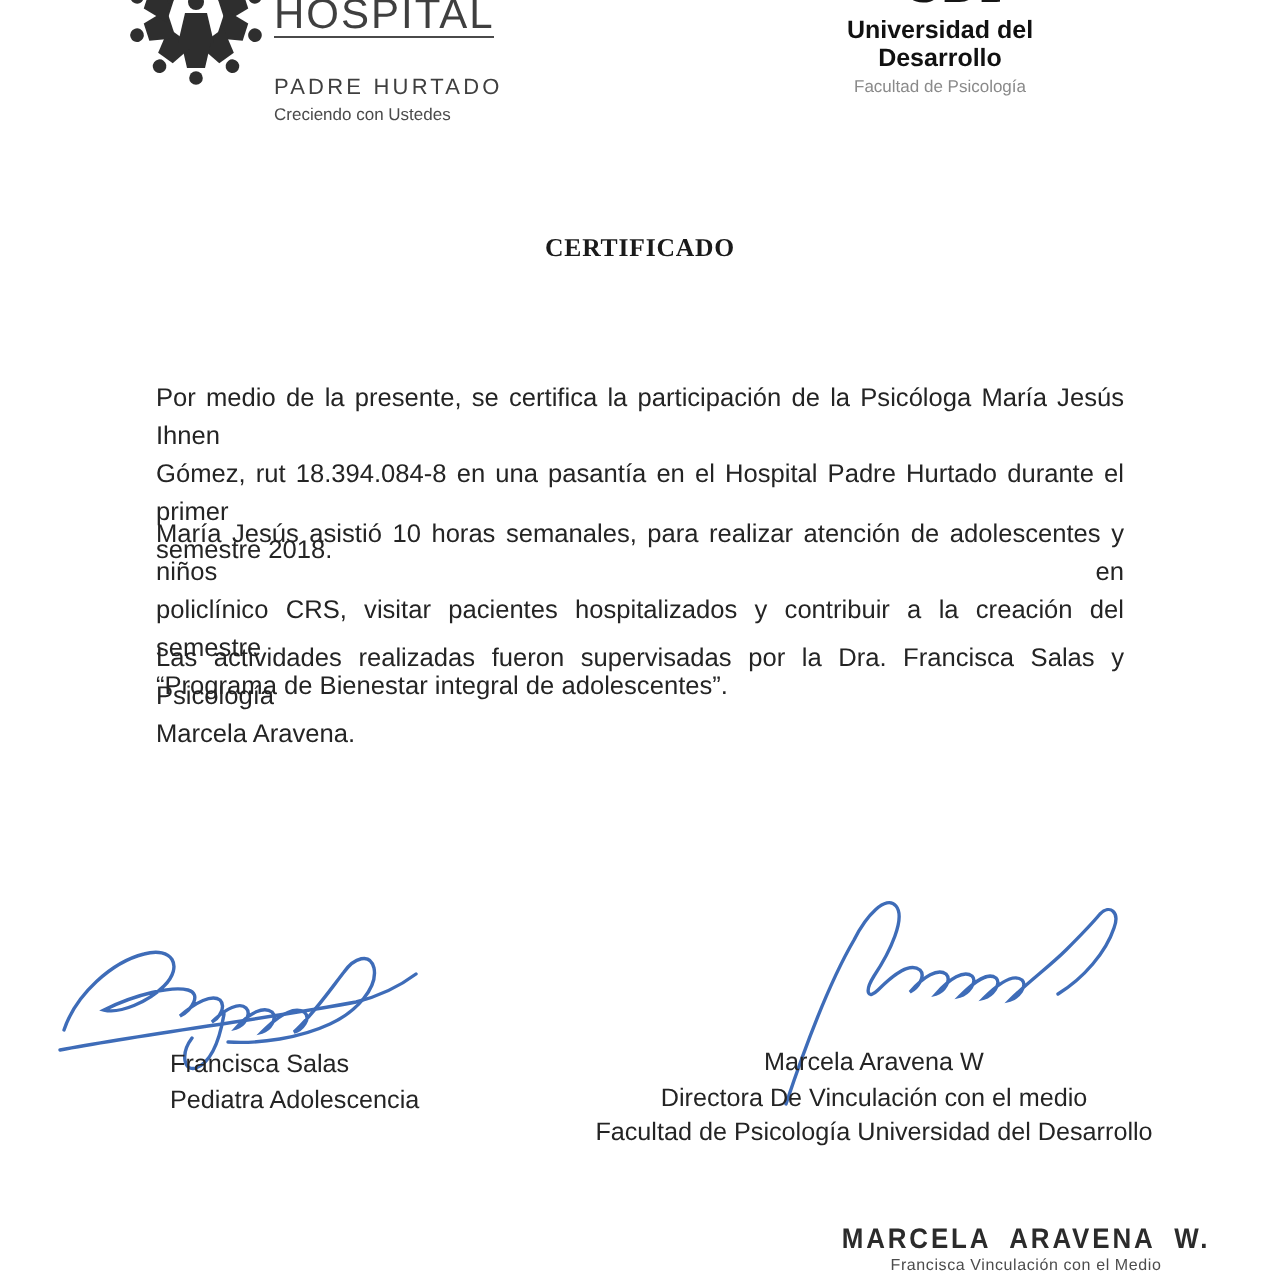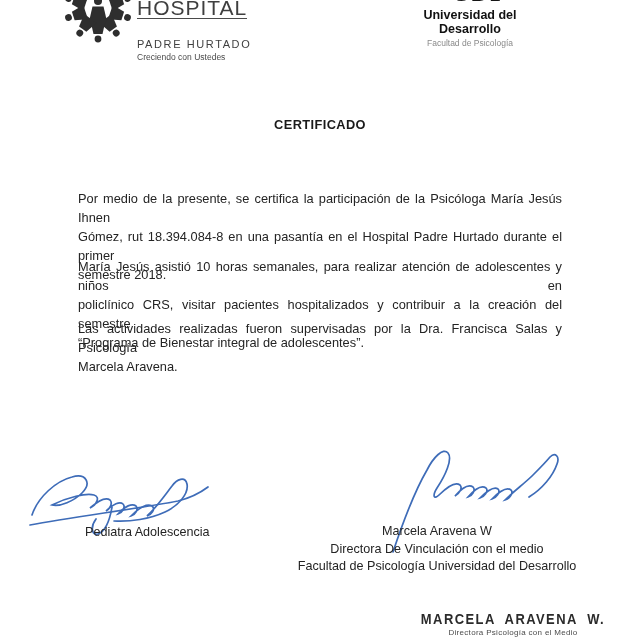--- a/index.html
+++ b/index.html
@@ -21,21 +21,21 @@
     position:absolute;left:57px;top:-1px;width:48px;height:7px;overflow:hidden;text-align:center;
   }
   .udd-glyph-clip span{
     display:block;margin-top:-20px;font-size:27px;font-weight:bold;color:#151515;
     letter-spacing:-1px;line-height:1;
   }
   .udd-name{font-size:12.5px;font-weight:bold;color:#111;margin-top:9px;line-height:1.1;}
   .udd-fac{font-size:8.5px;color:#8a8a8a;margin-top:2px;line-height:1;}
   
   .doc-title{position:absolute;left:0;top:117px;width:640px;text-align:center;
-    font-size:12.8px;font-weight:bold;letter-spacing:.4px;color:#1a1a1a;}
+    font-size:12.8px;font-weight:bold;letter-spacing:.4px;color:#1a1a1a;font-family:Liberation Serif, serif;}
   .para{position:absolute;left:78px;width:484px;font-size:12.8px;line-height:19px;color:#242424;}
   .p1{top:189px;} .p2{top:257px;} .p3{top:319px;}
   .jline{text-align:justify;text-align-last:justify;}
   .lline{text-align:left;}
   
   .sig{position:absolute;}
   .sig-left{left:26px;top:461px;}
   .sig-right{left:377px;top:442px;}
   .name-left{position:absolute;left:85px;top:524px;font-size:12.6px;line-height:17.5px;color:#242424;}
   .name-right{position:absolute;left:293px;top:523px;width:288px;text-align:center;
@@ -137,27 +137,28 @@
     <path d="M6,54 C12,36 30,20 46,16 C60,12 66,22 56,32 C48,40 34,46 26,44 C42,36 60,32 68,34 C75,36 70,44 64,47 C72,40 80,36 84,39 C87,42 84,48 80,50 C87,43 94,40 97,43 C100,46 96,52 92,53 C99,45 106,42 110,45 C113,48 109,54 105,55 C113,47 121,42 126,45 C130,48 125,54 121,55 C130,47 139,34 146,25 C151,18 159,15 161,23 C163,33 152,45 139,51 C124,58 104,61 88,60"></path>
     <path d="M4,64 C46,56 110,48 152,40 C164,37 174,32 182,26"></path>
     <path d="M86,46 C84,58 80,70 72,73 C66,75 64,66 70,58"></path>
   </svg>
 
   <svg class="sig sig-right" width="200" height="112" viewBox="0 0 200 112" fill="none" stroke="#3e6cb8" stroke-width="1.7" stroke-linecap="round">
     <path d="M16,110 C24,86 36,52 50,28 C56,16 66,5 71,11 C76,17 68,34 60,46 C55,54 57,58 62,53 C70,45 78,39 83,43 C86,46 82,52 78,54 C85,46 92,42 96,45 C99,48 95,54 91,55 C98,47 105,43 109,46 C112,49 107,55 103,56 C111,48 117,44 121,47 C124,50 119,56 115,57 C123,49 130,45 134,48 C137,51 132,57 128,58 C137,49 148,41 156,33 C161,28 168,21 173,15 C178,10 183,14 180,22 C176,34 165,47 152,55"></path>
   </svg>
 
   <div class="name-left">
+    <div>Francisca Salas</div>
     <div>Pediatra Adolescencia</div>
   </div>
 
   <div class="name-right">
     <div>Marcela Aravena W</div>
     <div>Directora De Vinculación con el medio</div>
     <div>Facultad de Psicología Universidad del Desarrollo</div>
   </div>
 
   <div class="stamp">
     <div class="stamp-name">MARCELA ARAVENA W.</div>
-    <div class="stamp-role">Directora Psicología con el Medio</div>
+    <div class="stamp-role">Francisca Vinculación con el Medio</div>
   </div>
 
 </div>
 
 </body></html>

